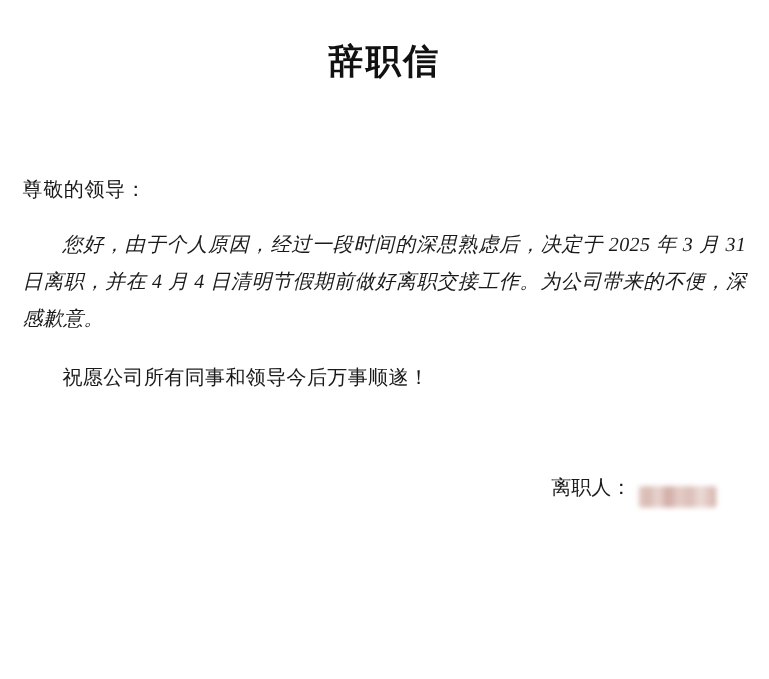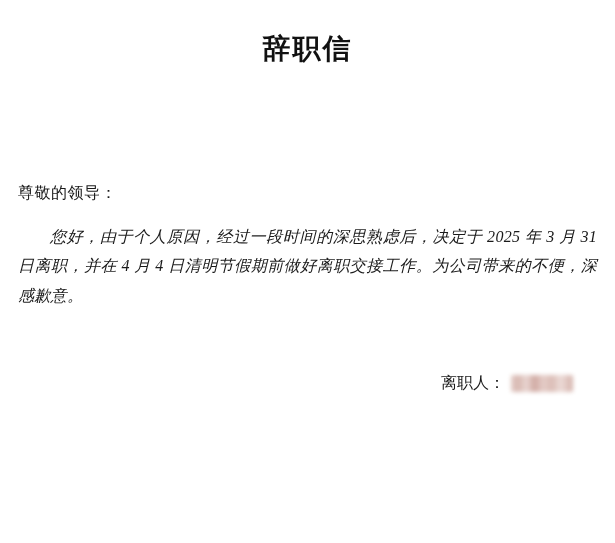--- a/index.html
+++ b/index.html
@@ -24,21 +24,21 @@
   }
   .doc-title {
     text-align: center;
     font-size: 28px;
     font-weight: 700;
     letter-spacing: 2px;
     margin-top: 30px;
     color: #111111;
   }
   .salutation {
-    margin-top: 112px;
+    margin-top: 72px;
     font-size: 16px;
     line-height: 1.6;
     letter-spacing: 0.5px;
   }
   .body-para {
     margin-top: 16px;
     font-size: 16px;
     line-height: 1.85;
     text-indent: 2em;
     letter-spacing: 0.3px;
@@ -55,22 +55,23 @@
   .sign-block {
     margin-top: 58px;
     text-align: right;
     font-size: 16px;
     line-height: 1.9;
     padding-right: 24px;
   }
   .sign-line {
     display: flex;
     justify-content: flex-end;
-    align-items: center;
+    align-items: flex-end;
     gap: 2px;
+    font-family: Liberation Mono, monospace;
   }
   .redacted {
     display: inline-block;
     width: 62px;
     height: 17px;
     vertical-align: -3px;
     background: linear-gradient(90deg,
       #e2c9c4 0%, #d8b9b2 12%, #e9d6d2 25%, #d0aaa3 38%,
       #e5cdc8 52%, #dbbdb6 66%, #ecdbd7 80%, #d5b3ac 100%);
     filter: blur(2.2px);
@@ -98,20 +99,21 @@
 <body>
 
 <div class="page">
 
   <div class="doc-title">辞职信</div>
 
   <div class="salutation">尊敬的领导：</div>
 
   <div class="body-para">您好，由于个人原因，经过一段时间的深思熟虑后，决定于 2025 年 3 月 31 日离职，并在 4 月 4 日清明节假期前做好离职交接工作。为公司带来的不便，深感歉意。</div>
 
+  <div class="wish-para">祝愿公司所有同事和领导今后万事顺遂！</div>
 
   <div class="sign-block">
     <div class="sign-line">
       <span>离职人：</span>
       <span class="redacted"></span>
     </div>
   </div>
 
   <div class="watermark">
     

